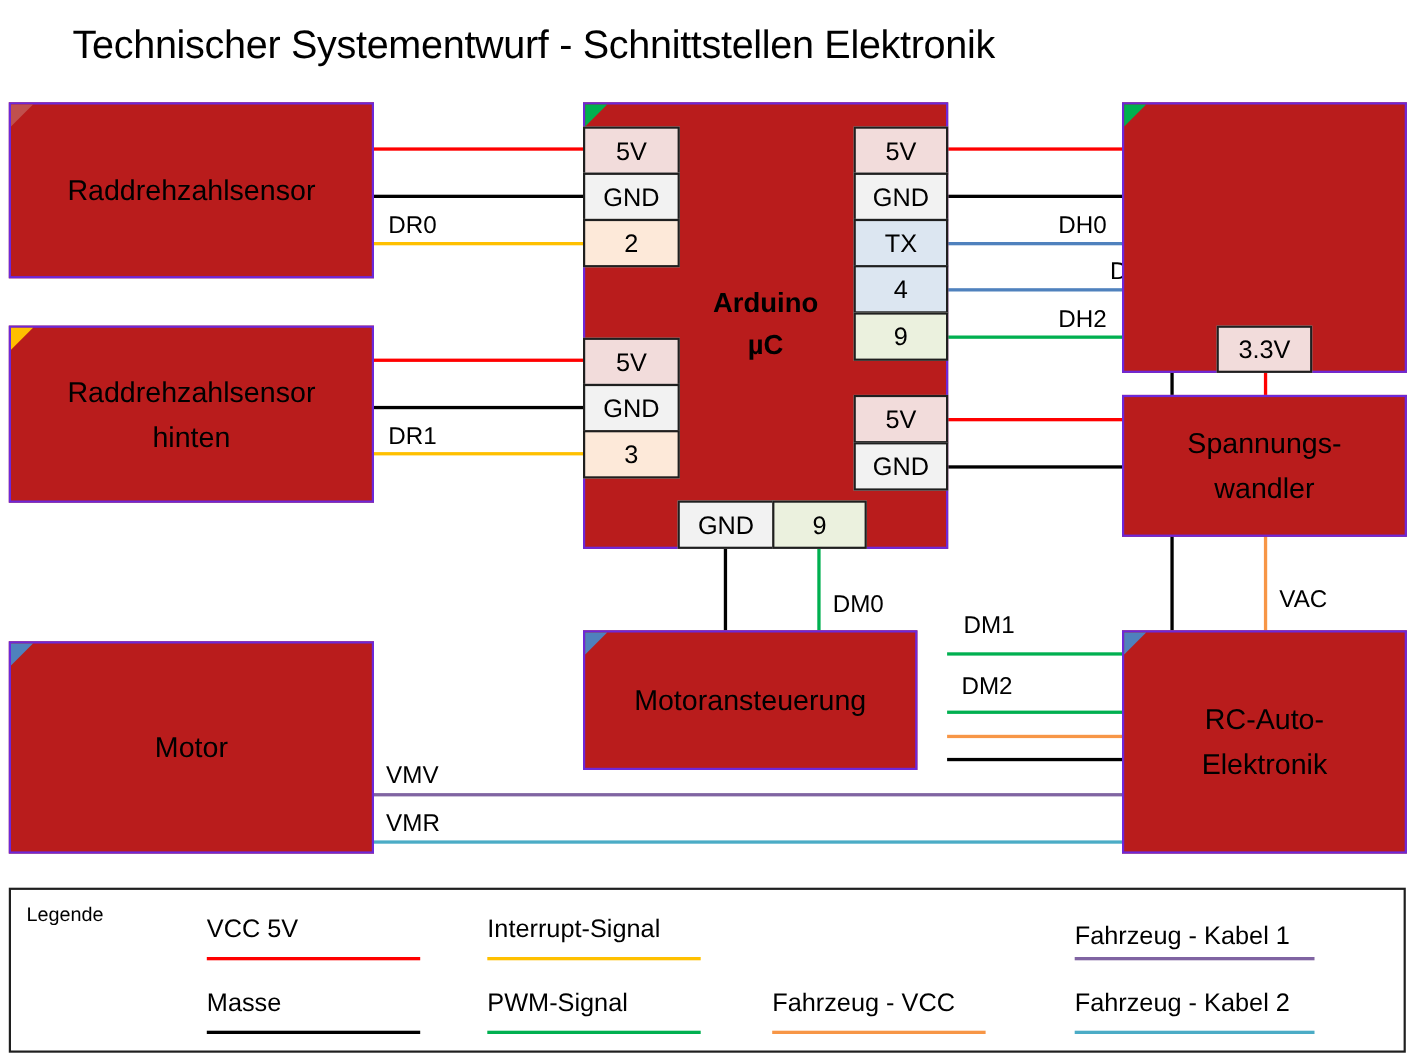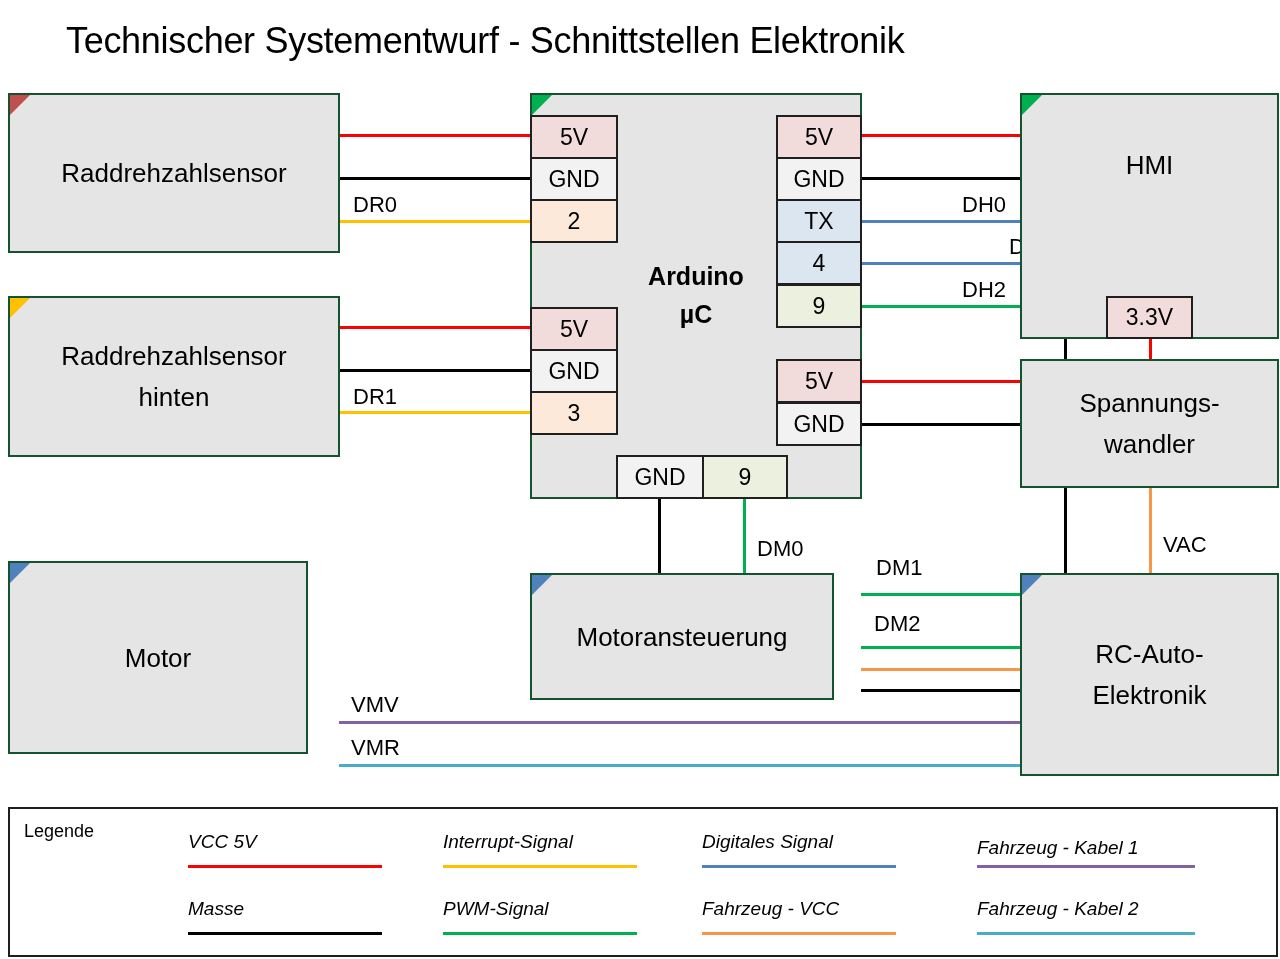--- a/index.html
+++ b/index.html
@@ -1,39 +1,39 @@
 <!DOCTYPE html>
 <html><head>
 <meta charset="utf-8">
 <style>
   html, body { margin:0; padding:0; background:#ffffff; }
   body { width:1280px; height:959px; position:relative; overflow:hidden;
          font-family:"Liberation Sans", "DejaVu Sans", sans-serif; color:#000; }
   .title { position:absolute; left:66px; top:20px; font-size:36px; letter-spacing:-0.3px; white-space:nowrap; }
-  .box { position:absolute; box-sizing:border-box; border:2px solid #14532d; background:#e5e5e5; }
+  .box { position:absolute; box-sizing:border-box; border:2px solid #6d28d9; background:#b91c1c; }
   .box .lbl { position:absolute; left:0; right:0; top:50%; transform:translateY(-50%);
               text-align:center; font-size:26px; line-height:41px; }
   .corner { position:absolute; left:0; top:0; width:0; height:0; border-style:solid;
             border-width:20px 20px 0 0; border-color:transparent; }
   .pin { position:absolute; box-sizing:border-box; border:2px solid #1f1f1f;
          text-align:center; font-size:23px; display:flex; align-items:center; justify-content:center; }
   .p5v { background:#F2DCDB; }
   .pgnd { background:#F2F2F2; }
   .pint { background:#FDE9D9; }
   .pdig { background:#DCE6F1; }
   .ppwm { background:#EBF1DE; }
   .wire { position:absolute; }
   .h { height:3px; }
   .v { width:3px; }
   .wlabel { position:absolute; font-size:22px; white-space:nowrap; }
   .mcu-name { position:absolute; font-weight:bold; font-size:25px; text-align:center; line-height:38px; }
   .legend { position:absolute; left:8px; top:807px; width:1270px; height:150px; box-sizing:border-box; border:2px solid #1f1f1f; }
   .leg-title { position:absolute; left:14px; top:12px; font-size:18px; }
   .leg-item { position:absolute; width:194px; }
-  .leg-item .t { font-size:19px; white-space:nowrap;font-style:italic; }
+  .leg-item .t { font-size:23px; white-space:nowrap; }
   .leg-item .l { height:3px; margin-top:12px; }
 </style>
 </head>
 <body>
 
 <div class="title">Technischer Systementwurf - Schnittstellen Elektronik</div>
 
 <div class="wire h" style="left:339px;top:134px;width:192px;background:#FF0000;"></div>
 <div class="wire h" style="left:339px;top:177px;width:192px;background:#000;"></div>
 <div class="wire h" style="left:339px;top:220px;width:192px;background:#FFC000;"></div>
@@ -88,21 +88,21 @@
 </div>
 
 <div class="box" style="left:8px;top:296px;width:332px;height:161px;">
   <div class="corner" style="border-top-color:#FFC000;"></div>
   <div class="lbl">
     <div>Raddrehzahlsensor</div>
     <div>hinten</div>
   </div>
 </div>
 
-<div class="box" style="left:8px;top:561px;width:300px;height:193px;">
+<div class="box" style="left:8px;top:583px;width:332px;height:193px;">
   <div class="corner" style="border-top-color:#4F81BD;"></div>
   <div class="lbl" style="top:50%;">
     <div>Motor</div>
   </div>
 </div>
 
 <div class="box" style="left:530px;top:93px;width:332px;height:406px;">
   <div class="corner" style="border-top-color:#00B050;"></div>
 </div>
 <div class="mcu-name" style="left:630px;top:257px;width:132px;">
@@ -125,23 +125,20 @@
 <div class="pin ppwm" style="left:776px;top:284px;width:86px;height:44px;">9</div>
 
 <div class="pin p5v" style="left:776px;top:359px;width:86px;height:44px;">5V</div>
 <div class="pin pgnd" style="left:776px;top:402px;width:86px;height:44px;">GND</div>
 
 <div class="pin pgnd" style="left:616px;top:455px;width:88px;height:44px;">GND</div>
 <div class="pin ppwm" style="left:702px;top:455px;width:86px;height:44px;">9</div>
 
 <div class="box" style="left:1020px;top:93px;width:259px;height:246px;">
   <div class="corner" style="border-top-color:#00B050;"></div>
-  <div class="lbl" style="top:50px;transform:none;">
-    <div style="margin-left:0;">HMI</div>
-  </div>
 </div>
 <div class="pin p5v" style="left:1106px;top:296px;width:87px;height:43px;">3.3V</div>
 
 <div class="box" style="left:1020px;top:359px;width:259px;height:129px;">
   <div class="lbl">
     <div>Spannungs-</div>
     <div>wandler</div>
   </div>
 </div>
 
@@ -172,24 +169,20 @@
     <div class="l" style="background:#000000;"></div>
   </div>
   <div class="leg-item" style="left:433px;top:89px;">
     <div class="t">PWM-Signal</div>
     <div class="l" style="background:#00B050;"></div>
   </div>
   <div class="leg-item" style="left:433px;top:22px;">
     <div class="t">Interrupt-Signal</div>
     <div class="l" style="background:#FFC000;"></div>
   </div>
-  <div class="leg-item" style="left:692px;top:22px;">
-    <div class="t">Digitales Signal</div>
-    <div class="l" style="background:#4F81BD;"></div>
-  </div>
   <div class="leg-item" style="left:692px;top:89px;">
     <div class="t">Fahrzeug - VCC</div>
     <div class="l" style="background:#F79646;"></div>
   </div>
   <div class="leg-item" style="left:967px;top:28px;width:218px;">
     <div class="t">Fahrzeug - Kabel 1</div>
     <div class="l" style="background:#8064A2;margin-top:6px;"></div>
   </div>
   <div class="leg-item" style="left:967px;top:89px;width:218px;">
     <div class="t">Fahrzeug - Kabel 2</div>

